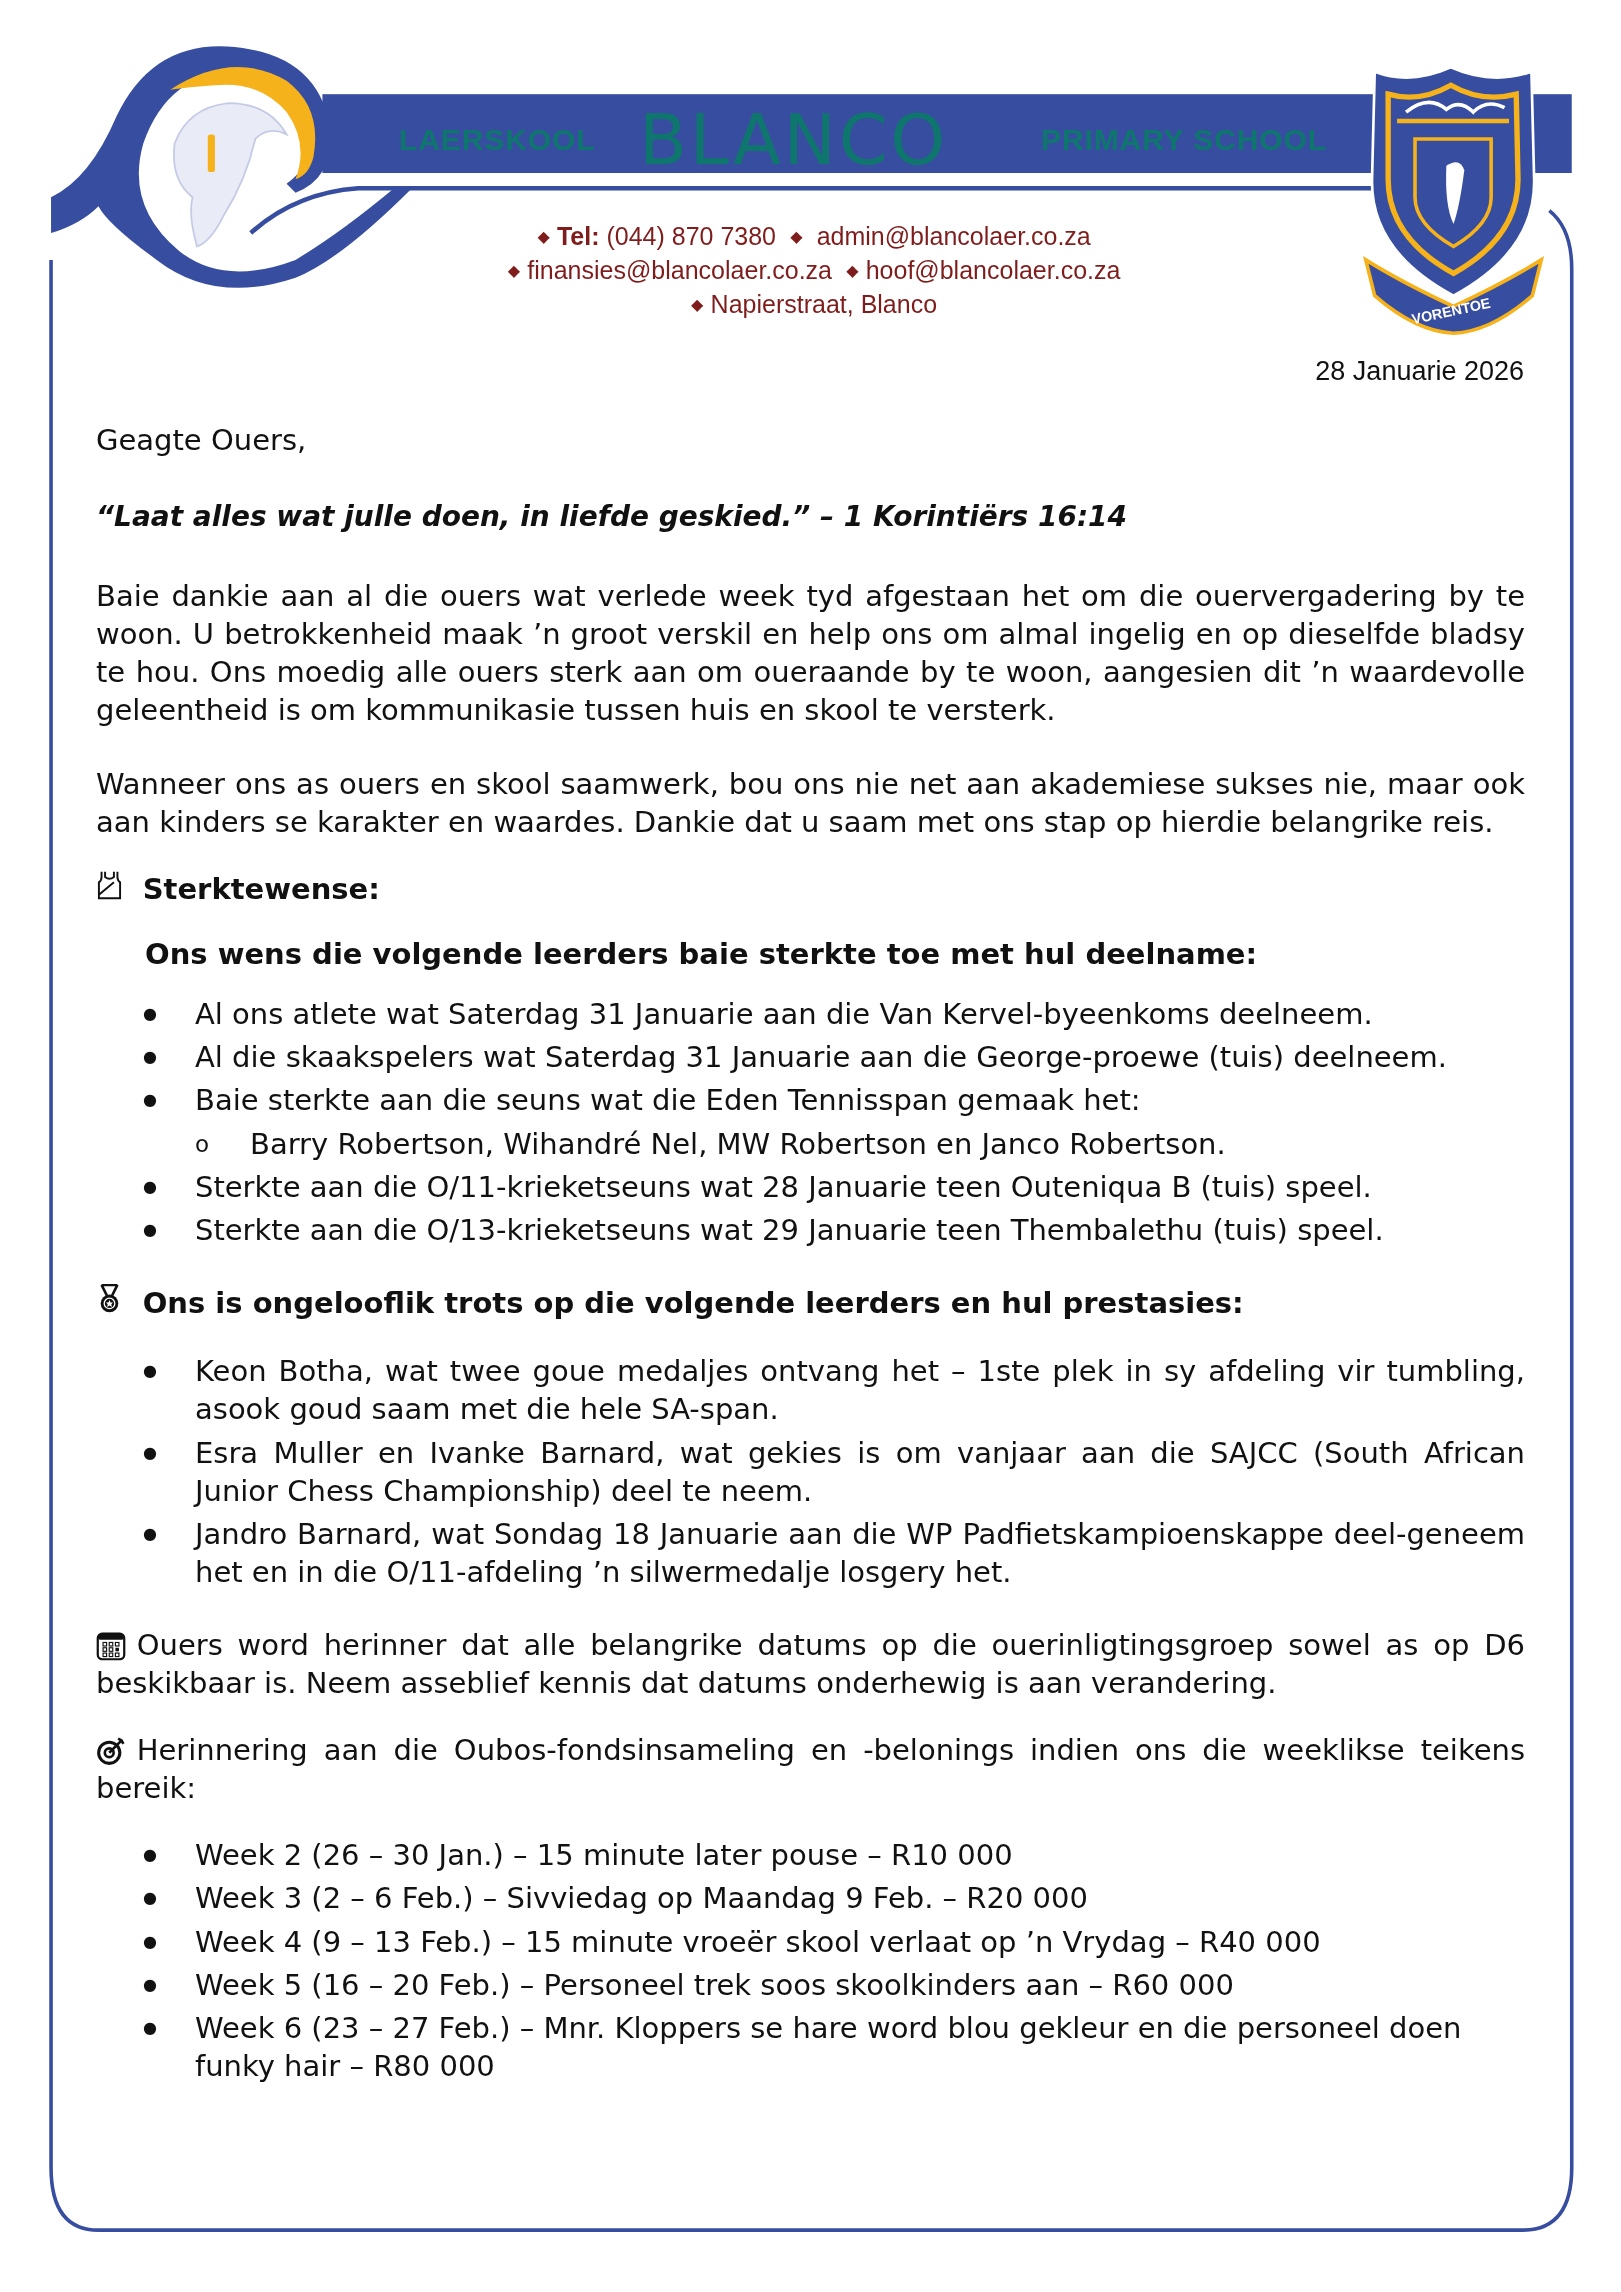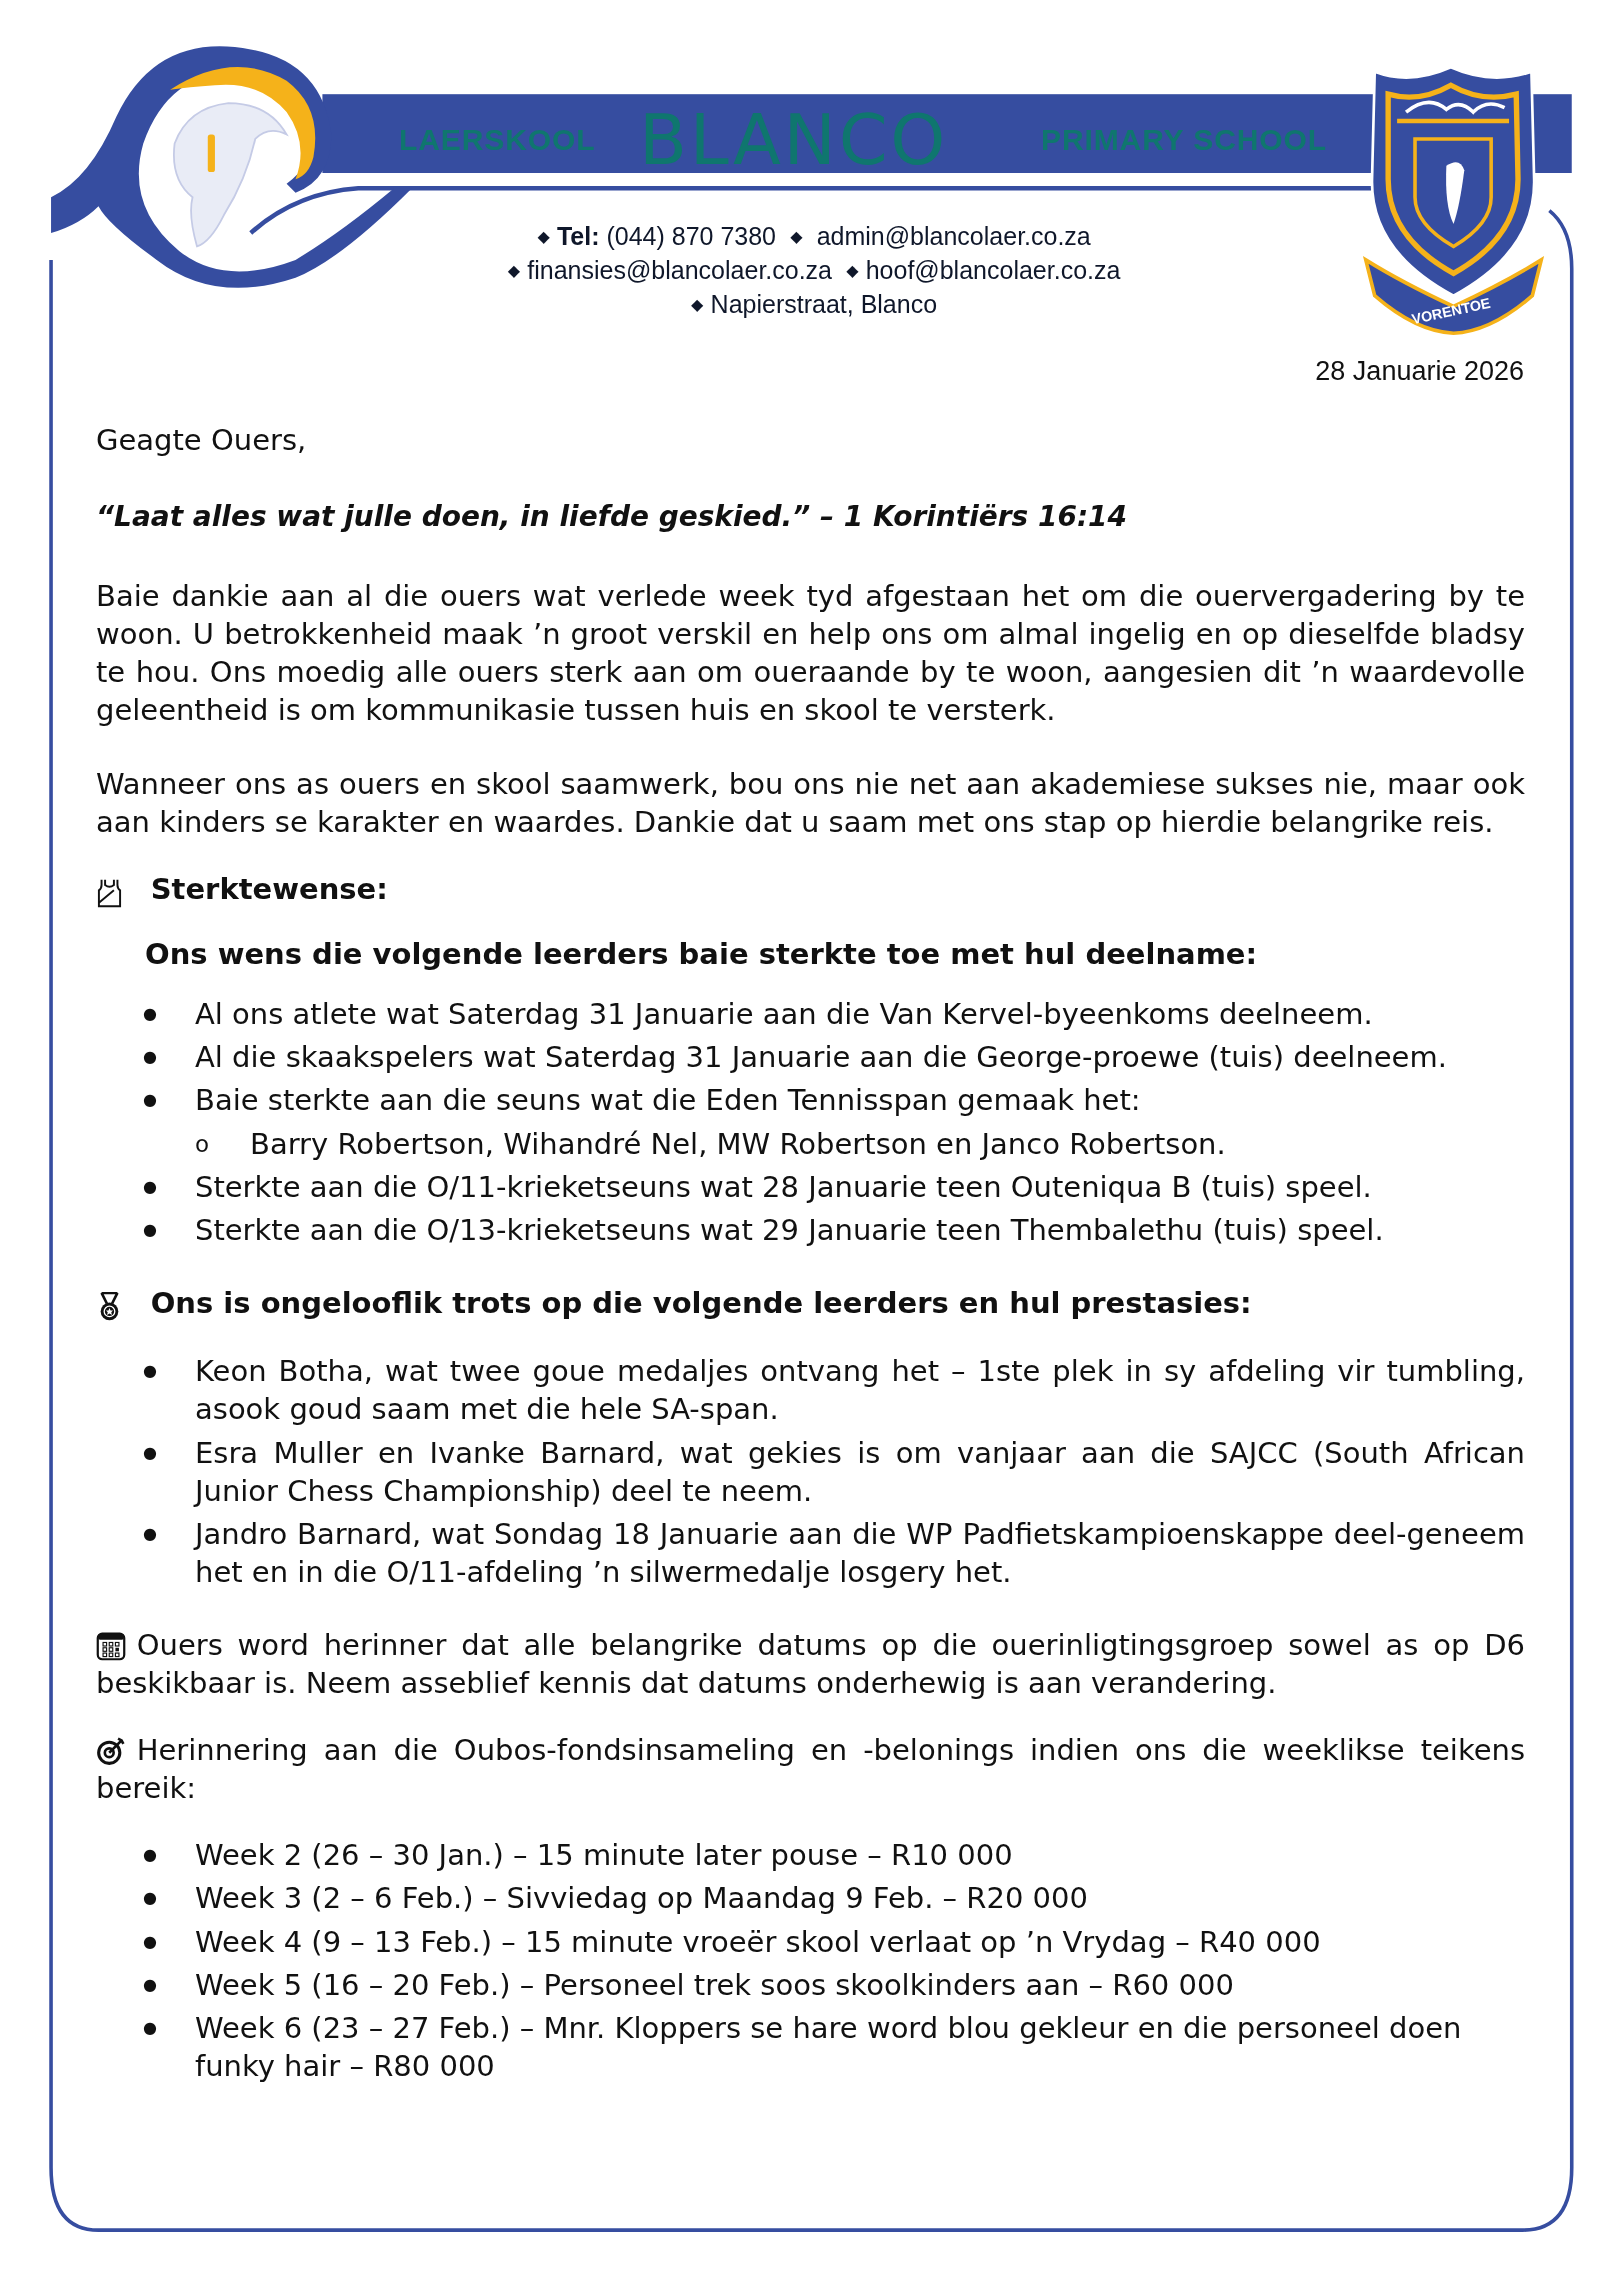--- a/index.html
+++ b/index.html
@@ -3,33 +3,33 @@
 <meta charset="utf-8">
 <style>
   html, body { margin:0; padding:0; background:#ffffff; }
   body { width:1621px; height:2293px; position:relative; overflow:hidden;
          font-family:"DejaVu Sans", sans-serif; color:#111; }
   .frame-svg { position:absolute; left:0; top:0; width:1621px; height:2293px; }
   .banner-text { position:absolute; color:#0f766e; font-family:"Liberation Sans", sans-serif; font-weight:bold; }
   .laerskool { left:399px; top:123px; font-size:30px; letter-spacing:0.9px; }
   .blanco { left:639px; top:99px; font-size:70px; font-weight:normal; letter-spacing:2.7px; font-family:"DejaVu Sans", sans-serif; }
   .primary { left:1041px; top:123px; font-size:30px; letter-spacing:0.9px; }
-  .contact { position:absolute; left:0; width:1621px; text-align:center; color:#0f172a;
+  .contact { position:absolute; left:0; width:1621px; text-align:center; color:#7f1d1d;
              font-family:"Liberation Sans", sans-serif; font-size:25px; }
   .contact .dia { font-size:16px; vertical-align:2.7px; margin:0 7.2px; }
   .contact b { font-weight:bold; }
   .date { position:absolute; right:97px; top:356px; font-family:"Liberation Sans", sans-serif; font-size:27px; }
   .body-wrap { position:absolute; left:96px; top:421px; width:1429px; }
   p { margin:0; font-size:29px; line-height:38px; }
   .greet { margin-bottom:39px; }
   .quote { font-family:"DejaVu Sans", sans-serif; font-style:italic; font-weight:bold; font-size:28px; margin-bottom:41px; }
   .just { text-align:justify; }
   .para1 { margin-bottom:29px; }
   .para2 { margin-bottom:36px; }
-  .sect-head { display:flex; align-items:flex-end; font-weight:bold; font-size:29px; line-height:38px;gap:8px; }
+  .sect-head { display:flex; align-items:flex-start; font-weight:bold; font-size:29px; line-height:38px; }
   .sect-head .ico { width:27px; height:30px; margin-right:19.7px; display:inline-block; }
   .subhead { font-weight:bold; margin:27px 0 21.5px 49px; font-size:29px; }
   ul { margin:0; padding:0; list-style:none; }
   li { position:relative; font-size:29px; line-height:38px; padding-left:99px; margin:5.4px 0; }
   li::before { content:"\25CF"; position:absolute; left:47px; top:0; font-size:16px; }
   li.sub { padding-left:154px; }
   li.sub::before { content:"o"; left:99px; font-size:23px; }
   .ach li { text-align:justify; }
   .gap-s { height:29px; }
   .inline-ico { display:inline-block; width:30px; height:30px; vertical-align:-5.4px; margin-right:10.7px; }

